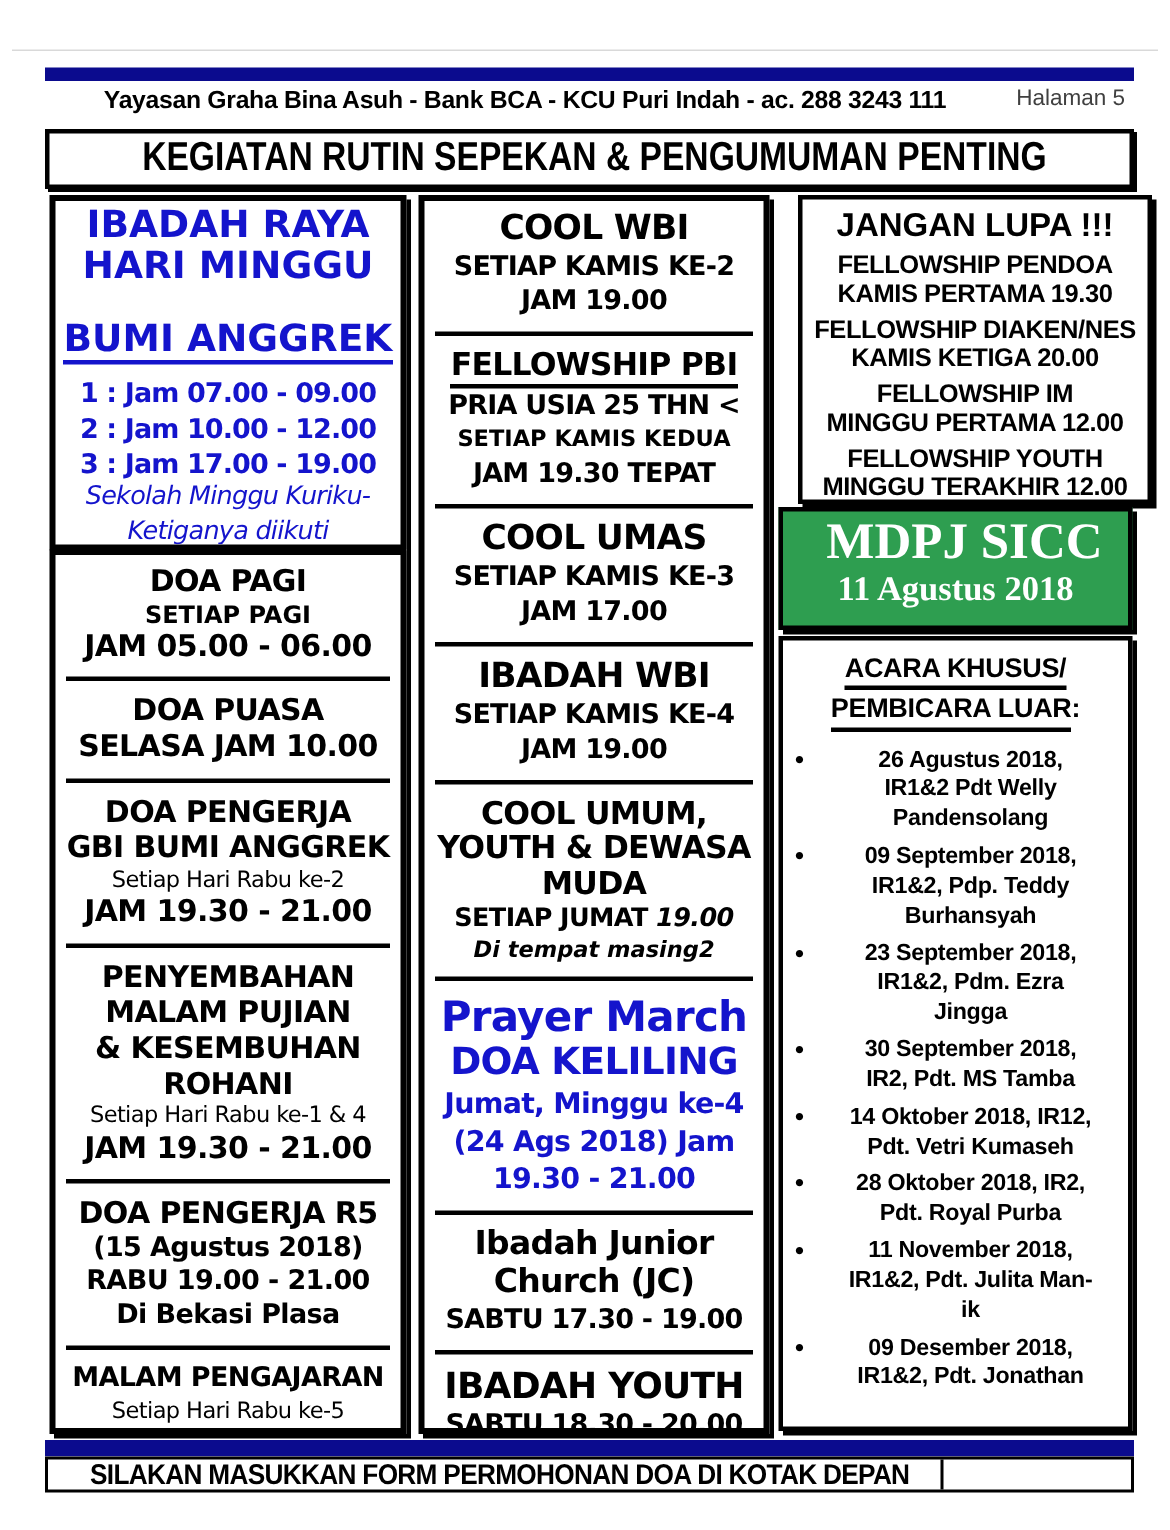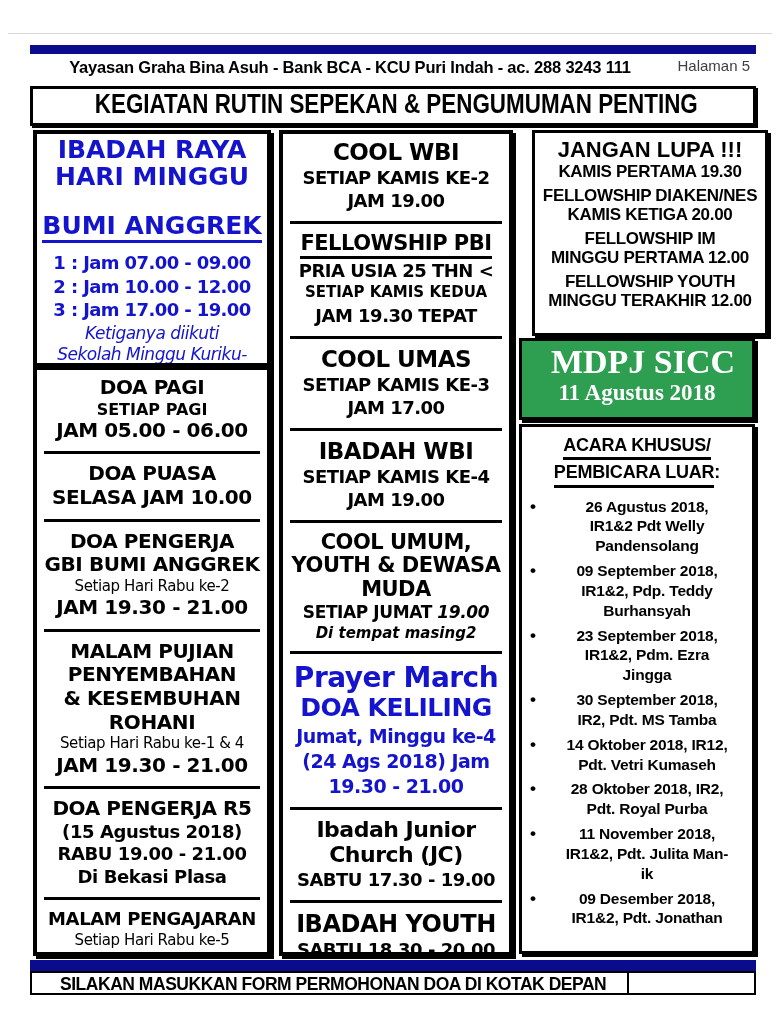--- a/index.html
+++ b/index.html
@@ -81,22 +81,22 @@
     <span class="cond">KEGIATAN RUTIN SEPEKAN &amp; PENGUMUMAN PENTING</span>
   </div>
 
   <div class="box" style="left:33px;top:130px;width:230px;height:226px;padding-top:3px;">
     <div class="ln blue bb26">IBADAH RAYA</div>
     <div class="ln blue bb26">HARI MINGGU</div>
     <div class="ln"><span class="blue bb26 bbu">BUMI ANGGREK</span></div>
     <div class="ln blue jam" style="margin-top:8px;">1 : Jam 07.00 - 09.00</div>
     <div class="ln blue jam">2 : Jam 10.00 - 12.00</div>
     <div class="ln blue jam">3 : Jam 17.00 - 19.00</div>
+    <div class="ln blue noteit">Sekolah Minggu Kuriku-</div>
     <div class="ln blue noteit" style="margin-top:2px;">Ketiganya diikuti</div>
-    <div class="ln blue noteit">Sekolah Minggu Kuriku-</div>
     <div class="ln blue noteit">lum SUPERBOOK</div>
   </div>
 
   <div class="box" style="left:33px;top:366px;width:230px;height:582px;">
     <div class="sec">
       <div class="ln h20">DOA PAGI</div>
       <div class="ln h16">SETIAP PAGI</div>
       <div class="ln h20">JAM 05.00 - 06.00</div>
     </div>
     <div class="hrline"></div>
@@ -106,22 +106,22 @@
     </div>
     <div class="hrline"></div>
     <div class="sec">
       <div class="ln h20">DOA PENGERJA</div>
       <div class="ln h20">GBI BUMI ANGGREK</div>
       <div class="ln r15">Setiap Hari Rabu ke-2</div>
       <div class="ln h20">JAM 19.30 - 21.00</div>
     </div>
     <div class="hrline"></div>
     <div class="sec">
+      <div class="ln h20">PENYEMBAHAN</div>
       <div class="ln h20">MALAM PUJIAN</div>
-      <div class="ln h20">PENYEMBAHAN</div>
       <div class="ln h20">&amp; KESEMBUHAN</div>
       <div class="ln h20">ROHANI</div>
       <div class="ln r15">Setiap Hari Rabu ke-1 &amp; 4</div>
       <div class="ln h20">JAM 19.30 - 21.00</div>
     </div>
     <div class="hrline"></div>
     <div class="sec">
       <div class="ln h20">DOA PENGERJA R5</div>
       <div class="ln h18">(15 Agustus 2018)</div>
       <div class="ln h18">RABU 19.00 - 21.00</div>
@@ -187,20 +187,21 @@
     <div class="hrline"></div>
     <div class="sec">
       <div class="ln mh" style="font-size:24px;">IBADAH YOUTH</div>
       <div class="ln ms">SABTU 18.30 - 20.00</div>
     </div>
   </div>
 
   <div class="box box3 rcol" style="left:532px;top:130px;width:230px;height:200px;">
     <div class="ln jlt">JANGAN LUPA !!!</div>
     <div>
+      <div class="ln jl1">FELLOWSHIP PENDOA</div>
       <div class="ln jl2">KAMIS PERTAMA 19.30</div>
     </div>
     <div>
       <div class="ln jl1">FELLOWSHIP DIAKEN/NES</div>
       <div class="ln jl2">KAMIS KETIGA 20.00</div>
     </div>
     <div>
       <div class="ln jl1">FELLOWSHIP IM</div>
       <div class="ln jl2">MINGGU PERTAMA 12.00</div>
     </div>

